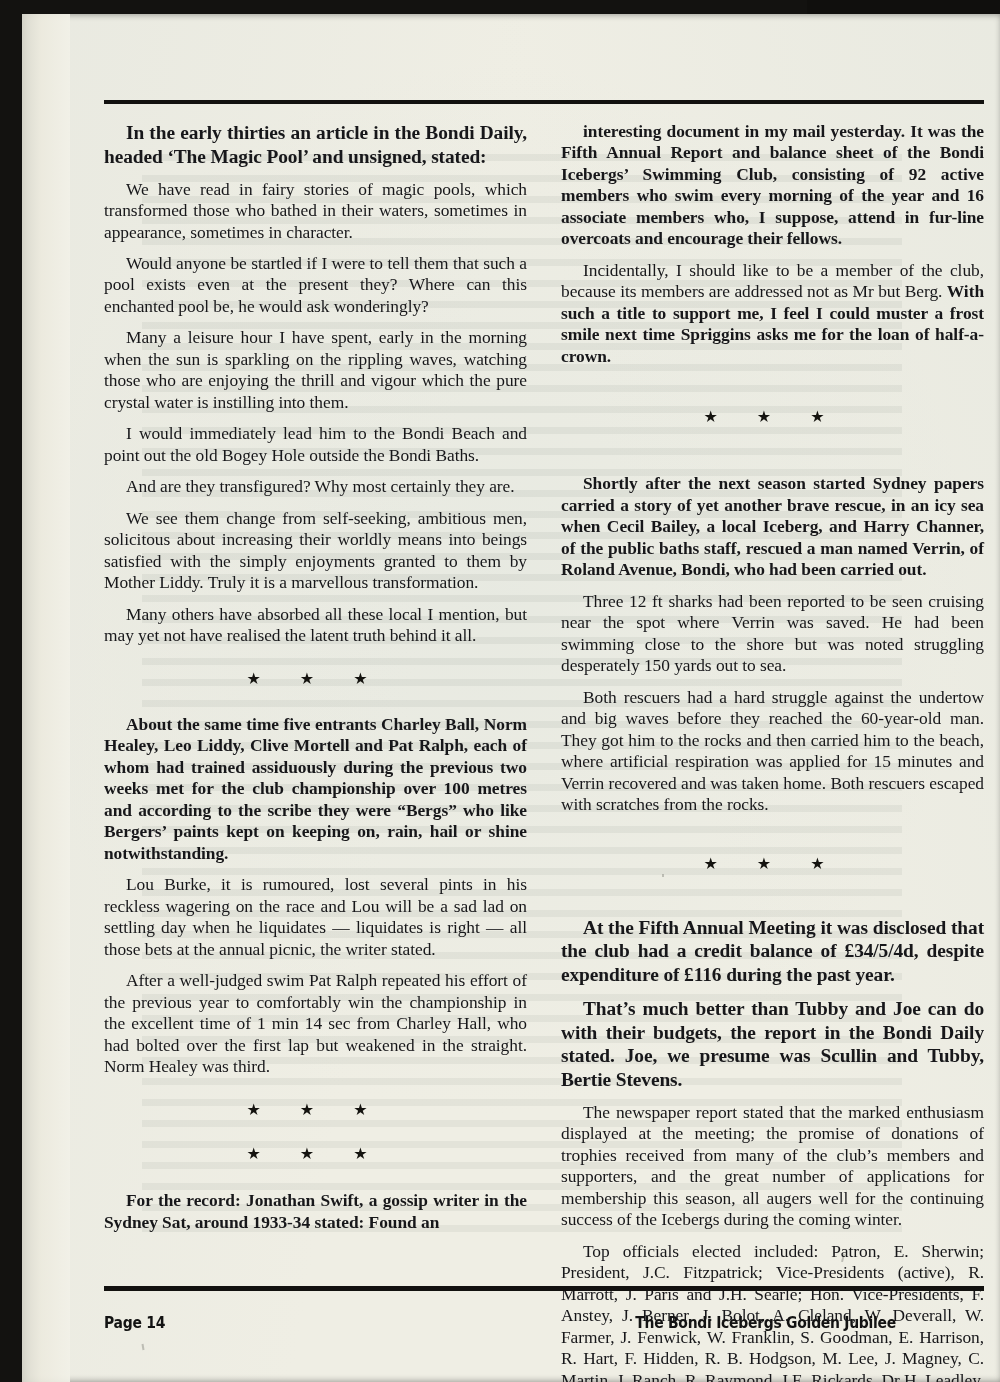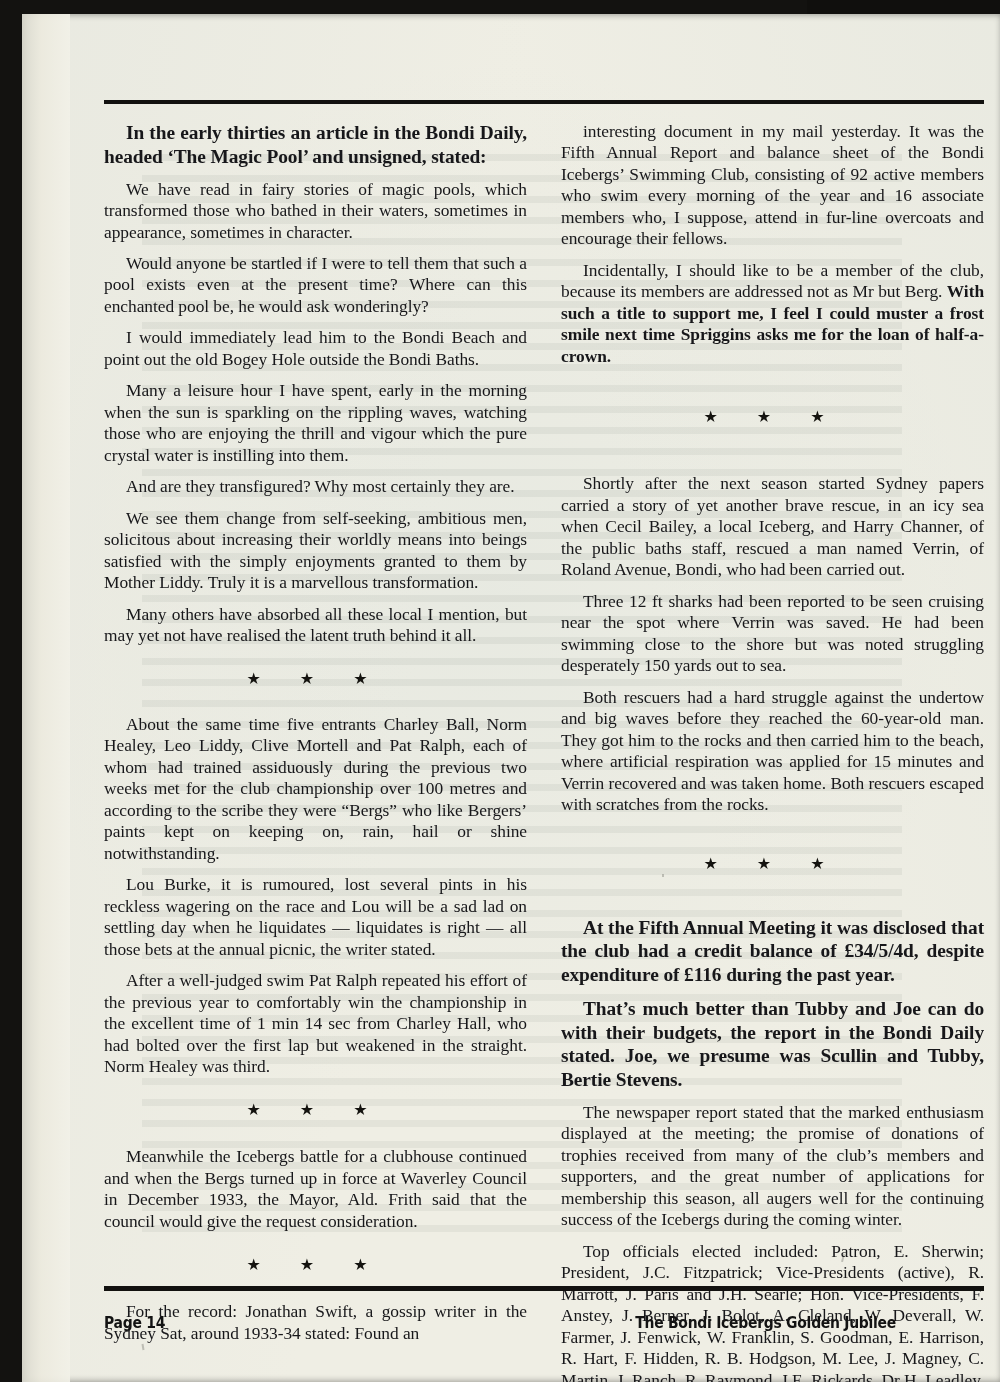--- a/index.html
+++ b/index.html
@@ -88,21 +88,21 @@
     margin: 0;
     font-size: 17.4px;
     line-height: 1.235;
     text-align: justify;
     text-indent: 22px;
     hyphens: none;
     letter-spacing: -0.05px;
   }
   p.lead,
   p.bold {
-    font-weight: normal;
+    font-weight: bold;
   }
   
   p.display {
     font-size: 19.4px;
     font-weight: bold;
     line-height: 1.225;
     letter-spacing: -0.1px;
   }
   p + p { margin-top: 10px; }
 
@@ -158,36 +158,35 @@
     <div class="content">
 
       <div class="rule"></div>
 
       <div class="columns">
 
         <div class="col">
 
           <p class="display">In the early thirties an article in the Bondi Daily, headed ‘The Magic Pool’ and unsigned, stated:</p>
           <p>We have read in fairy stories of magic pools, which transformed those who bathed in their waters, sometimes in appearance, sometimes in character.</p>
-          <p>Would anyone be startled if I were to tell them that such a pool exists even at the present time? Where can this enchanted pool be, he would ask wonderingly?</p>
+          <p>Would anyone be startled if I were to tell them that such a pool exists even at the present they? Where can this enchanted pool be, he would ask wonderingly?</p>
+          <p>Many a leisure hour I have spent, early in the morning when the sun is sparkling on the rippling waves, watching those who are enjoying the thrill and vigour which the pure crystal water is instilling into them.</p>
           <p>I would immediately lead him to the Bondi Beach and point out the old Bogey Hole outside the Bondi Baths.</p>
-          <p>Many a leisure hour I have spent, early in the morning when the sun is sparkling on the rippling waves, watching those who are enjoying the thrill and vigour which the pure crystal water is instilling into them.</p>
           <p>And are they transfigured? Why most certainly they are.</p>
           <p>We see them change from self-seeking, ambitious men, solicitous about increasing their worldly means into beings satisfied with the simply enjoyments granted to them by Mother Liddy. Truly it is a marvellous transformation.</p>
           <p>Many others have absorbed all these local I mention, but may yet not have realised the latent truth behind it all.</p>
 
           <div class="stars" style="margin:24px 0 27px;">★ ★ ★</div>
 
           <p class="bold">About the same time five entrants Charley Ball, Norm Healey, Leo Liddy, Clive Mortell and Pat Ralph, each of whom had trained assiduously during the previous two weeks met for the club championship over 100 metres and according to the scribe they were “Bergs” who like Bergers’ paints kept on keeping on, rain, hail or shine notwithstanding.</p>
           <p>Lou Burke, it is rumoured, lost several pints in his reckless wagering on the race and Lou will be a sad lad on settling day when he liquidates — liquidates is right — all those bets at the annual picnic, the writer stated.</p>
           <p>After a well-judged swim Pat Ralph repeated his effort of the previous year to comfortably win the championship in the excellent time of 1 min 14 sec from Charley Hall, who had bolted over the first lap but weakened in the straight. Norm Healey was third.</p>
 
           <div class="stars" style="margin:25px 0 28px;">★ ★ ★</div>
 
-          <p class="bold">Meanwhile the Icebergs battle for a clubhouse continued and when the Bergs turned up in force at Waverley Council in December 1933, the Mayor, Ald. Frith said that the council would give the request consideration.</p>
 
           <div class="stars" style="margin:25px 0 28px;">★ ★ ★</div>
 
           <p class="bold">For the record: Jonathan Swift, a gossip writer in the Sydney Sat, around 1933-34 stated: Found an</p>
         </div>
 
         <div class="col">
 
           <p class="bold">interesting document in my mail yesterday. It was the Fifth Annual Report and balance sheet of the Bondi Icebergs’ Swimming Club, consisting of 92 active members who swim every morning of the year and 16 associate members who, I suppose, attend in fur-line overcoats and encourage their fellows.</p>
 

